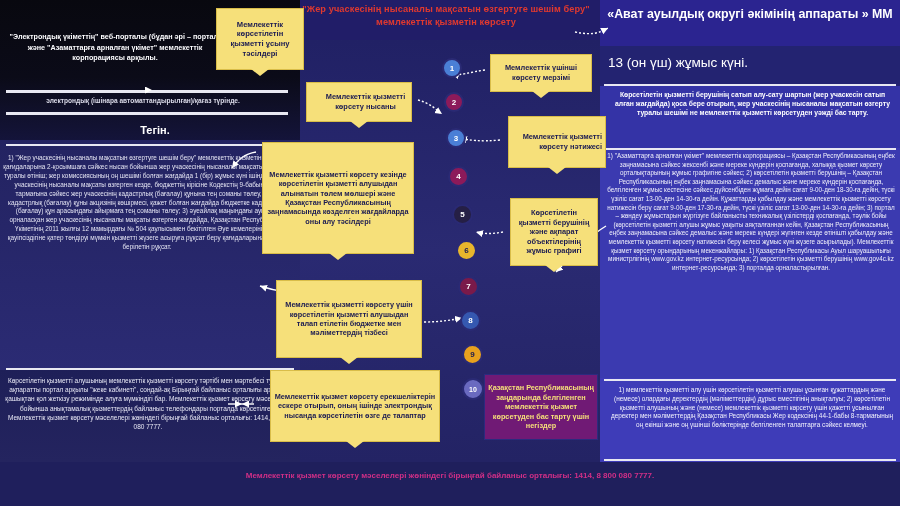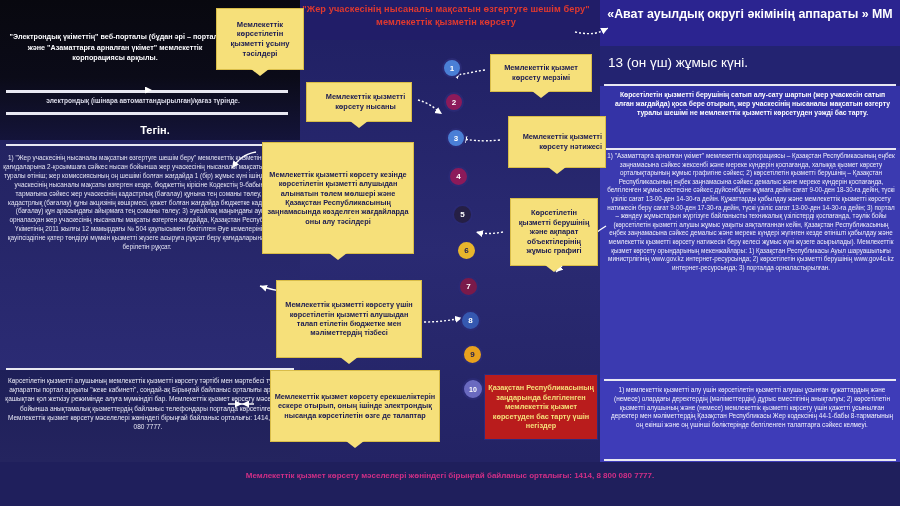--- a/index.html
+++ b/index.html
@@ -296,28 +296,28 @@
   <div class="ybox flag" style="left:276px; top:280px; width:146px; height:78px; font-size:7.3px; line-height:9.4px;">
     <span>Мемлекеттік қызметті көрсету үшін көрсетілетін қызметті алушыдан талап етілетін бюджетке мен мәліметтердің тізбесі</span>
   </div>
 
   <div class="ybox flag" style="left:270px; top:370px; width:170px; height:72px; font-size:7.3px; line-height:9.4px;">
     <span>Мемлекеттік қызмет көрсету ерекшеліктерін ескере отырып, оның ішінде электрондық нысанда көрсетілетін өзге де талаптар</span>
   </div>
 
 
   <div class="ybox flag" style="left:490px; top:54px; width:102px; height:38px;">
-    <span>Мемлекеттік қызмет көрсету мерзімі</span>
+    <span>Мемлекеттік үшінші көрсету мерзімі</span>
   </div>
 
   <div class="ybox flag" style="left:508px; top:116px; width:98px; height:52px;text-align:right;">
     <span>Мемлекеттік қызметті көрсету нәтижесі</span>
   </div>
 
   <div class="ybox flag" style="left:510px; top:198px; width:88px; height:68px;">
     <span>Көрсетілетін қызметті берушінің және ақпарат объектілерінің жұмыс графигі</span>
   </div>
 
-  <div class="ybox" style="left:484px; top:374px; width:114px; height:66px; background:#b91c1c; border-color:#2b2b7e; color:#f6e07a; font-size:7.3px; line-height:9.4px;">
+  <div class="ybox" style="left:484px; top:374px; width:114px; height:66px; background:#701a75; border-color:#2b2b7e; color:#f6e07a; font-size:7.3px; line-height:9.4px;">
     <span>Қазақстан Республикасының заңдарында белгіленген мемлекеттік қызмет көрсетуден бас тарту үшін негіздер</span>
   </div>
 
 </div>
 
 </body></html>

